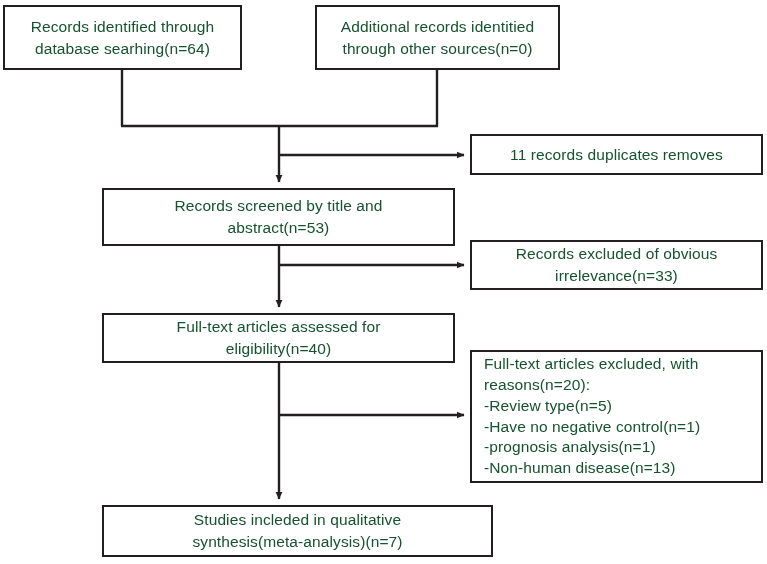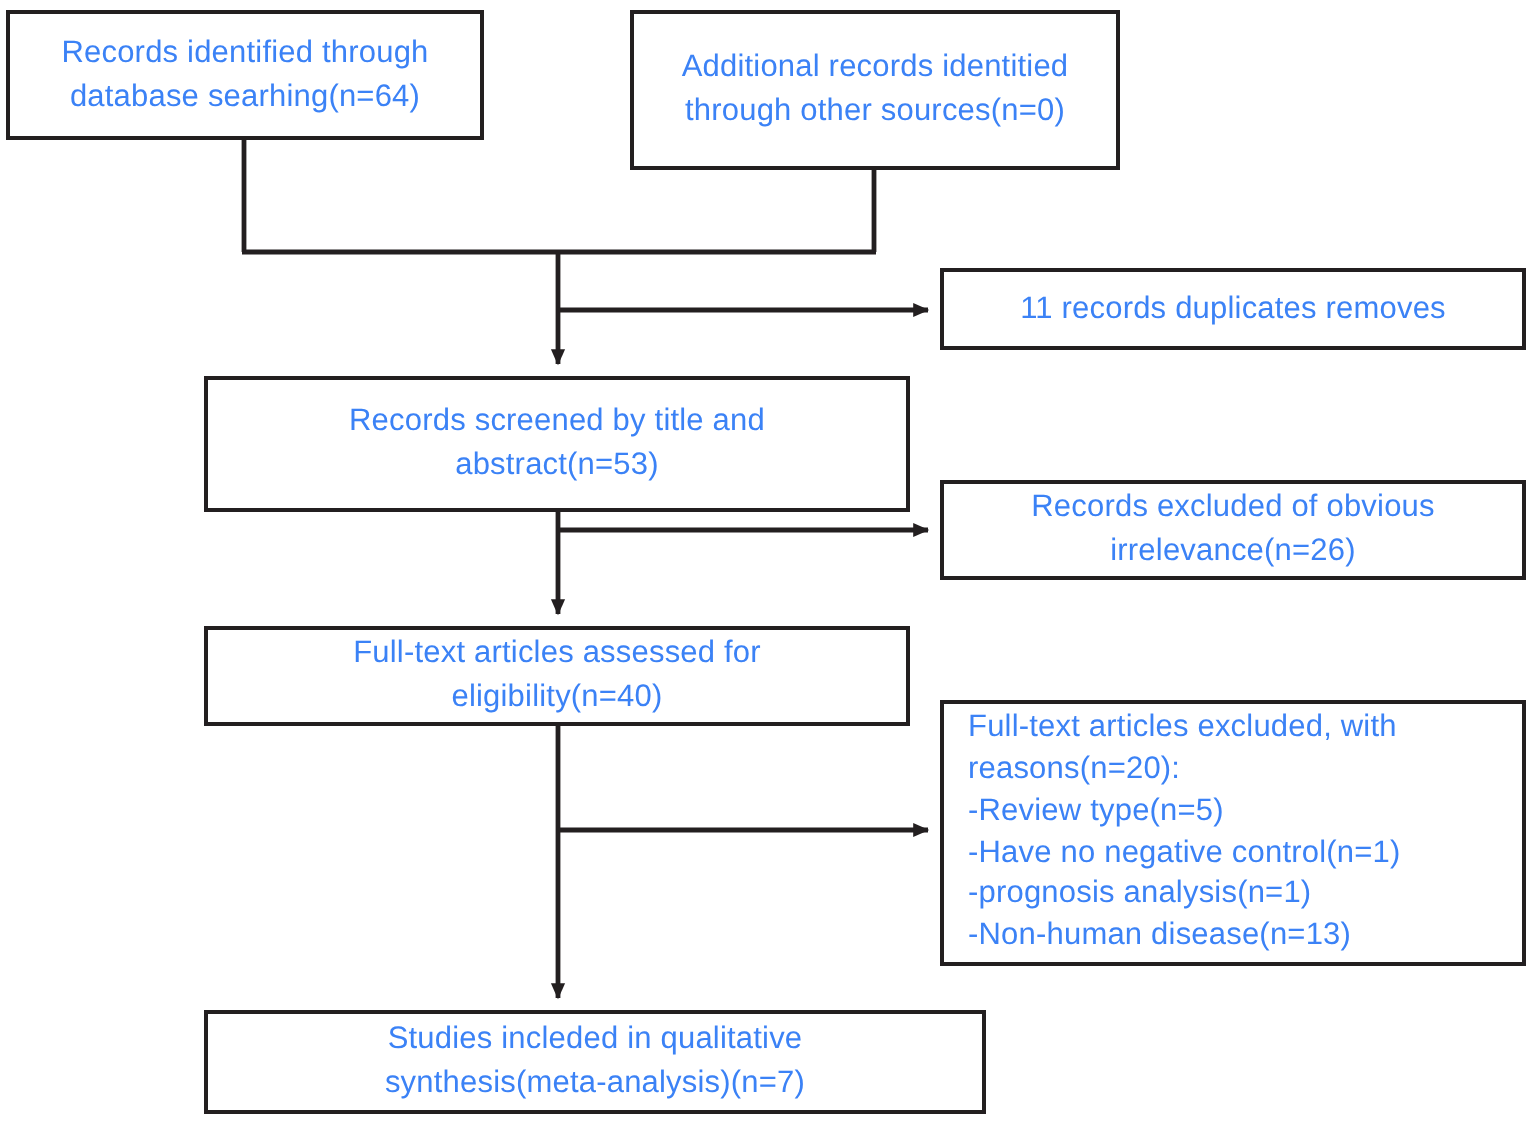--- a/index.html
+++ b/index.html
@@ -20,21 +20,21 @@
     left: 0;
     top: 0;
     width: 767px;
     height: 564px;
   }
   .node {
     position: absolute;
     box-sizing: border-box;
     border: 2px solid #231f20;
     background: #ffffff;
-    color: #3b82f6;
+    color: #14532d;
     display: flex;
     align-items: center;
     justify-content: center;
     text-align: center;
     font-size: 15.5px;
     line-height: 1.42;
     letter-spacing: 0.1px;
     padding: 0 6px;
     z-index: 2;
   }
@@ -81,37 +81,37 @@
       <path d="M 279 265 L 464 265" marker-end="url(#arrowhead)"></path>
       <path d="M 279 415 L 464 415" marker-end="url(#arrowhead)"></path>
     </g>
   </svg>
 
   <div class="node" style="left:3px; top:5px; width:239px; height:65px;">
     <span class="node-text">Records identified through
 database searhing(n=64)</span>
   </div>
 
-  <div class="node" style="left:315px; top:5px; width:245px; height:80px;align-items:center;">
+  <div class="node" style="left:315px; top:5px; width:245px; height:65px;align-items:center;">
     <span class="node-text">Additional records identitied
 through other sources(n=0)</span>
   </div>
 
   <div class="node" style="left:470px; top:134px; width:293px; height:41px;">
     <span class="node-text">11 records duplicates removes</span>
   </div>
 
-  <div class="node" style="left:102px; top:188px; width:353px; height:68px;">
+  <div class="node" style="left:102px; top:188px; width:353px; height:58px;">
     <span class="node-text">Records screened by title and
 abstract(n=53)</span>
   </div>
 
   <div class="node" style="left:470px; top:240px; width:293px; height:50px;">
     <span class="node-text">Records excluded of obvious
-irrelevance(n=26)</span>
+irrelevance(n=33)</span>
   </div>
 
   <div class="node" style="left:102px; top:313px; width:353px; height:50px;">
     <span class="node-text">Full-text articles assessed for
 eligibility(n=40)</span>
   </div>
 
   <div class="node left-align" style="left:470px; top:350px; width:293px; height:133px;">
     <span class="node-text">Full-text articles excluded, with
 reasons(n=20):

